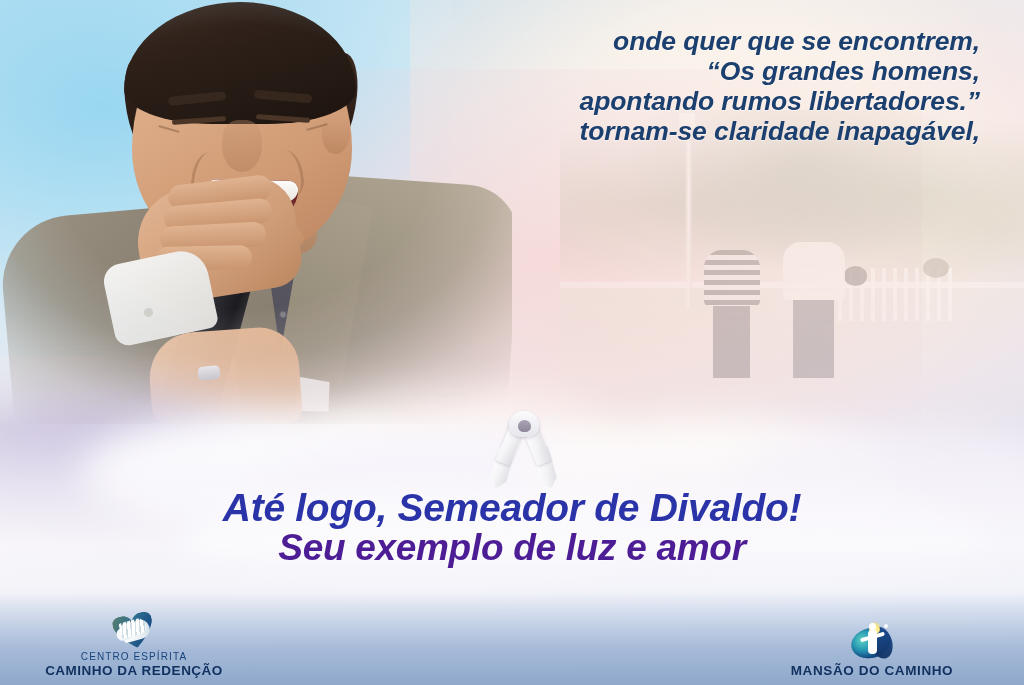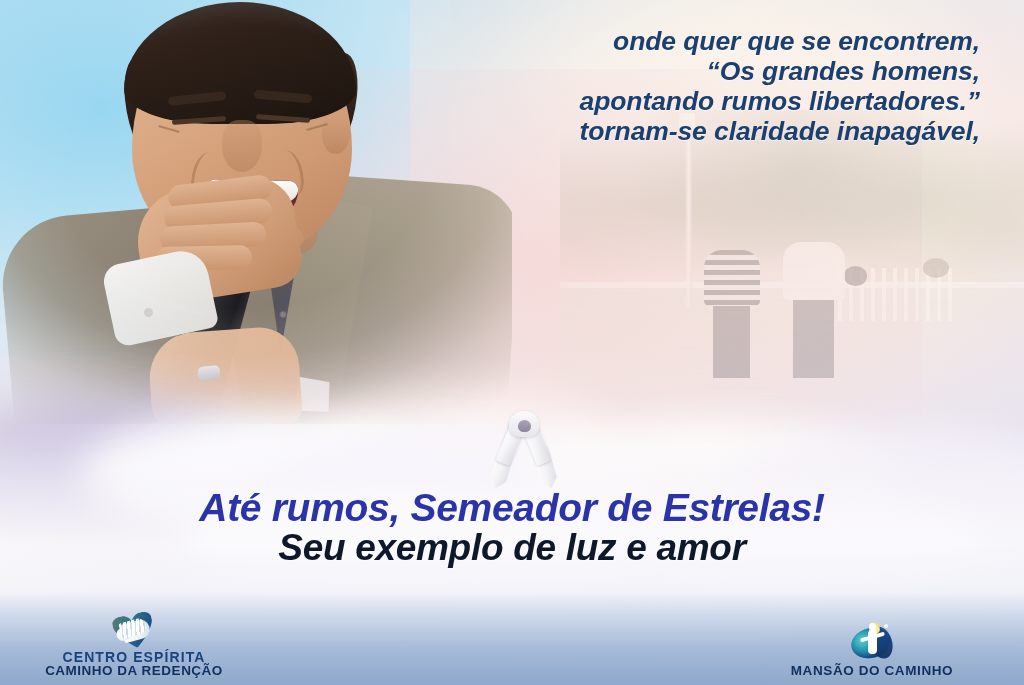--- a/index.html
+++ b/index.html
@@ -332,21 +332,21 @@
 
   
   .headline{
     position:absolute;left:0;right:0;top:487px;text-align:center;
     font-style:italic;font-weight:bold;
     letter-spacing:-.3px;
   }
   .hl-line{display:block;white-space:nowrap;}
   .hl1{font-size:39px;line-height:41px;color:#2a34a8;
        text-shadow:0 1px 2px rgba(255,255,255,.55);}
-  .hl2{font-size:37px;line-height:40px;color:#0f172a;
+  .hl2{font-size:37px;line-height:40px;color:#4c1d95;
        text-shadow:0 1px 2px rgba(255,255,255,.55);}
   .hl3{font-size:37px;line-height:40px;color:#2a80cc;
        text-shadow:0 1px 2px rgba(255,255,255,.55);}
 
   
   .bottom-bar{
     position:absolute;left:0;right:0;bottom:0;height:92px;
     background:linear-gradient(180deg,
       rgba(196,210,231,0) 0%,
       rgba(176,195,222,.55) 30%,
@@ -416,21 +416,21 @@
     position:absolute;left:21px;top:-2px;width:11px;height:14px;
     background:radial-gradient(circle at 50% 70%,#fff9c4 0%,#ffe87a 40%,rgba(255,221,90,0) 78%);
     border-radius:50% 50% 50% 50%/70% 70% 30% 30%;
   }
   .globe-spark{
     position:absolute;left:36px;top:2px;width:4px;height:4px;
     background:#ffffff;border-radius:50%;opacity:.9;
   }
 
   .logo-sub{
-    font-size:14px;font-weight:bold;color:#17447c;letter-spacing:1.1px;
+    font-size:10px;font-weight:normal;color:#17447c;letter-spacing:1.1px;
     line-height:12px;
   }
   .logo-main{
     font-size:13.5px;font-weight:bold;color:#10305f;letter-spacing:.5px;
     line-height:16px;
   }
   .logo-main-single{
     font-size:13.5px;font-weight:bold;color:#10305f;letter-spacing:.6px;
     line-height:16px;margin-top:2px;
   }
@@ -529,21 +529,21 @@
   <div class="ribbon">
     <div class="rb rb-ll"></div>
     <div class="rb rb-rl"></div>
     <div class="rb rb-lt"></div>
     <div class="rb rb-rt"></div>
     <div class="rb rb-loop"></div>
     <div class="rb-hole"></div>
   </div>
 
   <div class="headline">
-    <span class="hl-line hl1">Até rumos, Semeador de Estrelas!</span>
+    <span class="hl-line hl1">Até logo, Semeador de Divaldo!</span>
     <span class="hl-line hl2">Seu exemplo de luz e amor</span>
   </div>
 
   <div class="bottom-bar"></div>
 
   <div class="logo-block logo-left">
     <div class="mark mark-heart">
       <div class="heart-shape"></div>
       <div class="heart-hand"></div>
       <div class="heart-fingers"></div>

